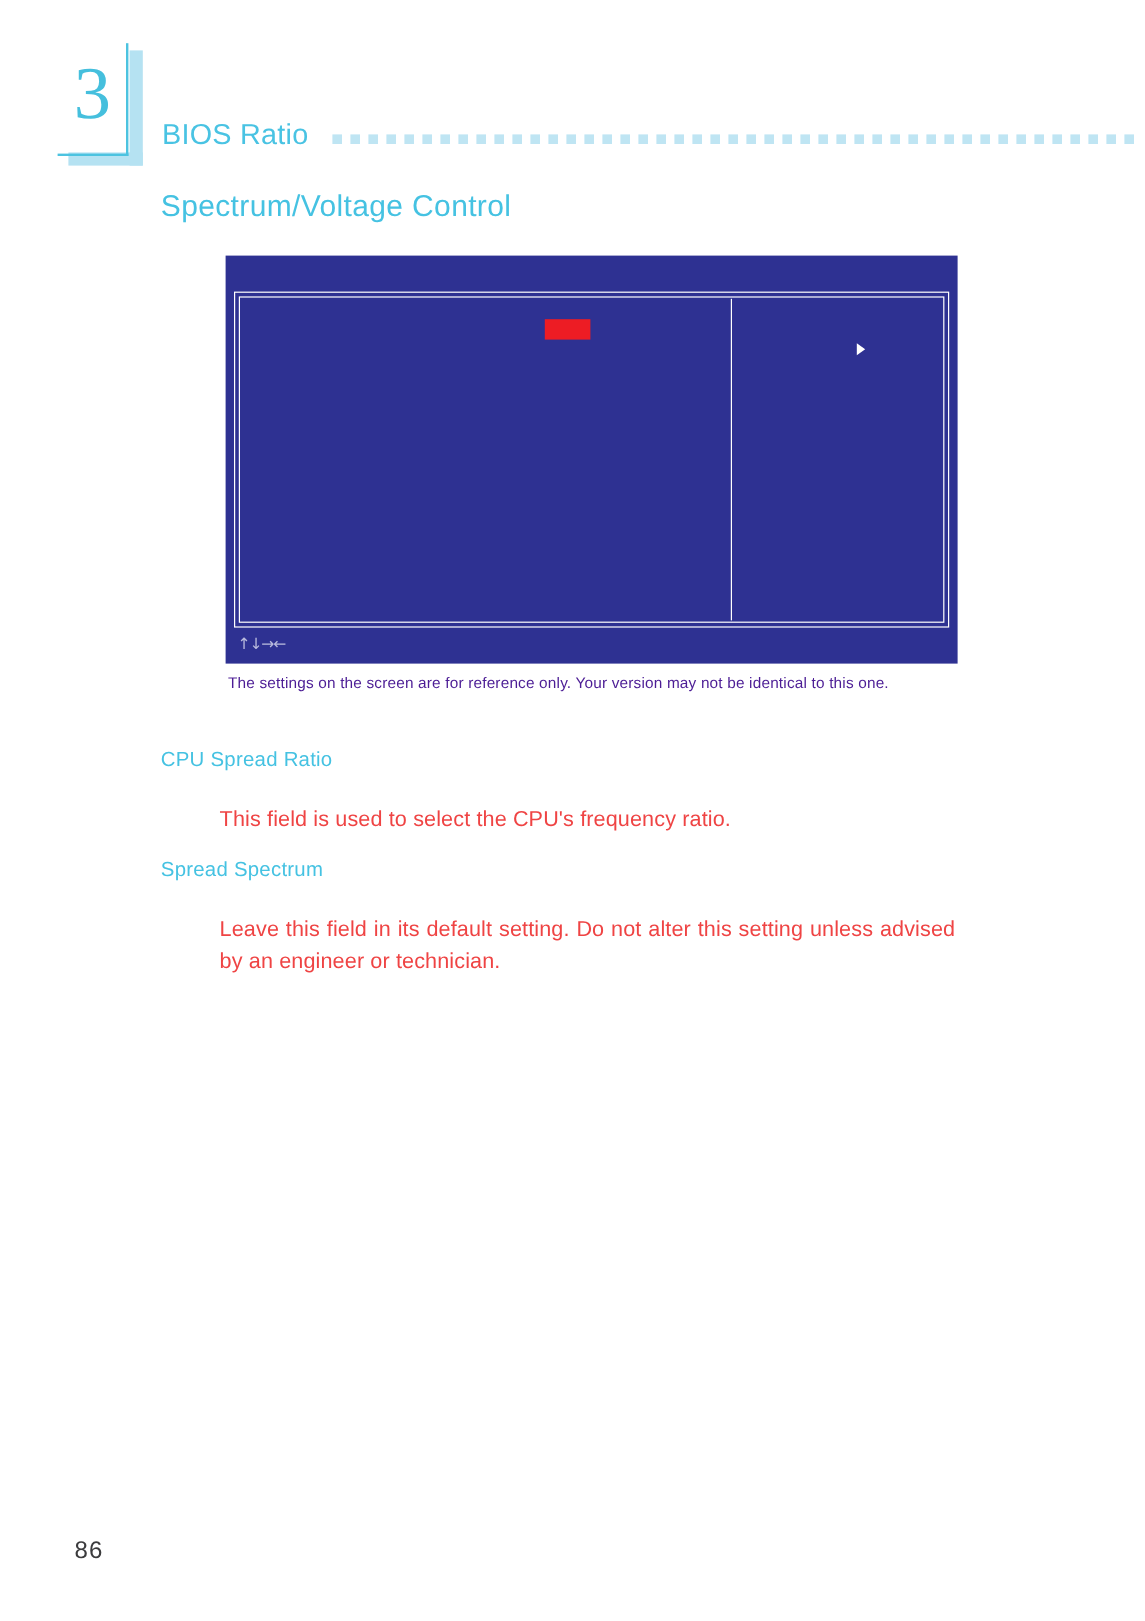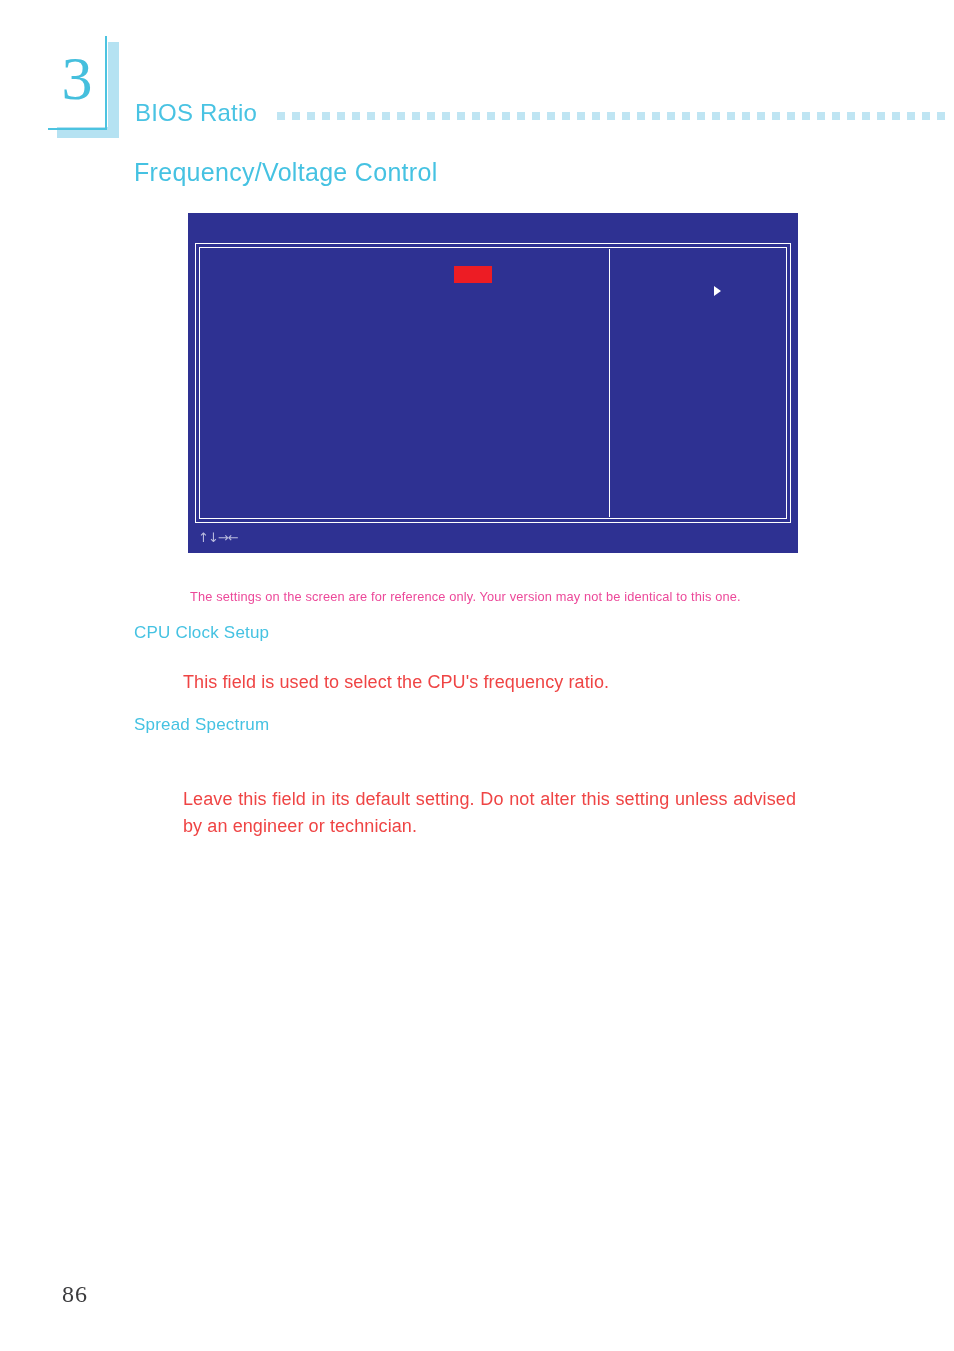--- a/index.html
+++ b/index.html
@@ -180,25 +180,25 @@
     font-size: 13px;
     color: #b9bbdd;
     letter-spacing: -1px;
     white-space: nowrap;
   }
 
   
   #bios-caption {
     position: absolute;
     left: 190px;
-    top: 588px;
+    top: 560px;
     width: 609px;
     font-size: 12.8px;
     line-height: 1.42;
-    color: #ec4899;
+    color: #4c1d95;
     text-align: justify;
     letter-spacing: 0.15px;
   }
 
   
   .field-heading {
     position: absolute;
     left: 134px;
     font-size: 17px;
     color: #45c2e2;
@@ -211,31 +211,30 @@
     width: 613px;
     font-size: 18px;
     line-height: 1.52;
     color: #ef4444;
     text-align: justify;
     letter-spacing: 0.1px;
   }
   #heading-cpu-clock-ratio { top: 623px; }
   #body-cpu-clock-ratio   { top: 669px; }
   #heading-spread-spectrum { top: 715px; text-align: right; }
-  #body-spread-spectrum    { top: 786px; }
+  #body-spread-spectrum    { top: 761px; }
 
   
   #page-number {
     position: absolute;
     left: 62px;
     top: 1281px;
-    font-size: 24px;
+    font-size: 20px;
     color: #3b3b3d;
     letter-spacing: 1px;
-    font-family: Liberation Serif, serif;
   }
 </style>
 </head>
 <body>
 
 <div id="chapter-marker">
   <div id="chapter-shadow-v"></div>
   <div id="chapter-shadow-h"></div>
   <div id="chapter-rule-v"></div>
   <div id="chapter-rule-h"></div>
@@ -286,38 +285,38 @@
       <span></span>
       <span></span>
       <span></span>
       <span></span>
       <span></span>
       <span></span>
       <span></span>
     </div>
 </div>
 
-<div id="section-heading">Frequency/Voltage  Control</div>
+<div id="section-heading">Spectrum/Voltage  Control</div>
 
 <div id="bios-screen">
   <div id="bios-outer-frame">
     <div id="bios-inner-frame">
       <div id="bios-left-pane">
         <div id="bios-highlight"></div>
       </div>
       <div id="bios-divider"></div>
       <div id="bios-right-pane">
         <div id="bios-pointer-icon"></div>
       </div>
     </div>
   </div>
   <div id="bios-keys">↑↓→←</div>
 </div>
 
 <div id="bios-caption">The settings on the screen are for reference only. Your version may not be identical to this one.</div>
 
-<div class="field-heading" id="heading-cpu-clock-ratio">CPU Clock Setup</div>
+<div class="field-heading" id="heading-cpu-clock-ratio">CPU Spread Ratio</div>
 <div class="field-body" id="body-cpu-clock-ratio">This field is used to select the CPU's frequency ratio.</div>
 
 <div class="field-heading" id="heading-spread-spectrum">Spread Spectrum</div>
 <div class="field-body" id="body-spread-spectrum">Leave this field in its default setting. Do not alter this setting unless advised by an engineer or technician.</div>
 
 <div id="page-number">86</div>
 
 </body></html>

